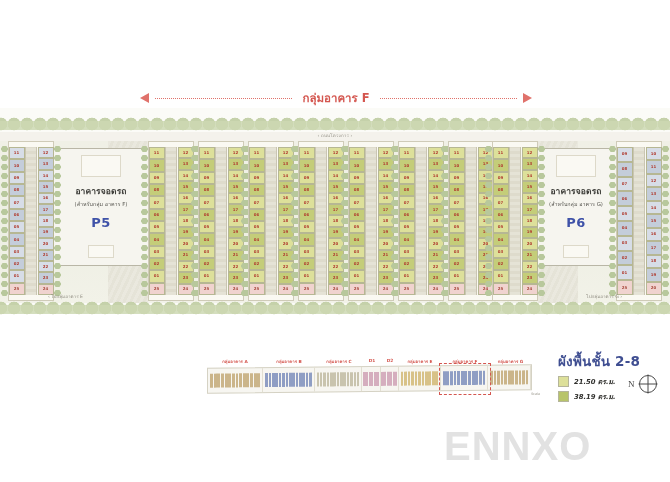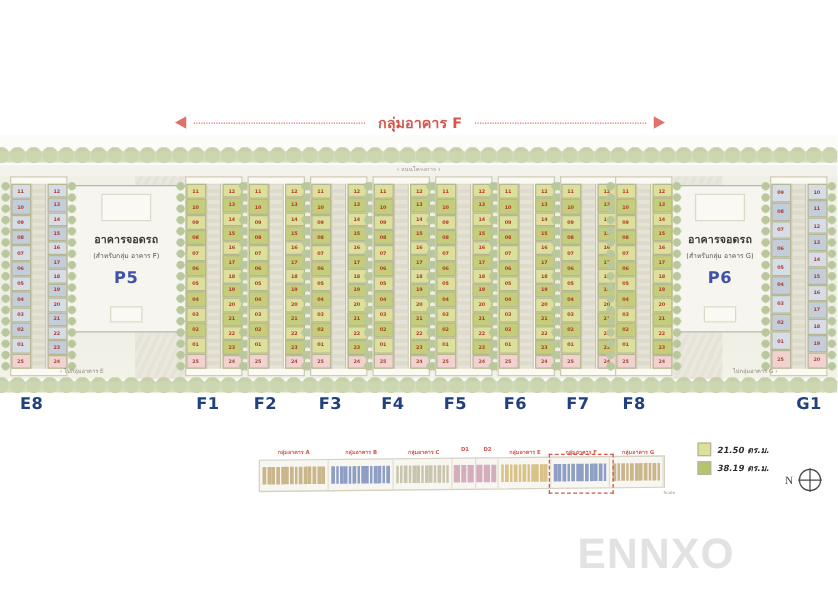--- a/index.html
+++ b/index.html
@@ -130,22 +130,22 @@
   .legend-title { font-size:13.5px; font-weight:700; color:#3f4e91; letter-spacing:.2px; }
   .legend-row { display:flex; align-items:center; gap:5px; margin-top:4px; }
   .sw { width:11px; height:11px; border:.5px solid #b5b59a; display:block; }
   .legend-text { font-size:6.8px; color:#2f2f2c; font-weight:700;font-style:italic; }
 
   .compass { position:absolute; left:628px; top:372px; width:40px; height:24px; display:flex; align-items:center; gap:2px; }
   .compass-n { font-size:9px; color:#444; font-family:"Liberation Serif", serif; }
 
   
   .watermark {
-    position:absolute; left:462px; top:424px;
-    font-size:34px; font-weight:700; color:#e2e2e2; letter-spacing:1px;
+    position:absolute; left:444px; top:424px;
+    font-size:40px; font-weight:700; color:#e2e2e2; letter-spacing:1px;
     font-family:"Liberation Sans", sans-serif; user-select:none;
   }
 </style>
 </head>
 <body>
 
 <div id="page">
 
   <div class="group-arrow">
     <span class="arrow-head left"></span>
@@ -529,32 +529,20 @@
           </div>
         </div>
       </div>
 
     <div class="hedge bottom"></div>
     <div class="hedge-band bottom"></div>
     <div class="road-side-label" style="left:48px;">‹ ไปกลุ่มอาคาร E</div>
     <div class="road-side-label" style="right:48px;">ไปกลุ่มอาคาร G ›</div>
   </div>
 
-  <div class="codes" id="codes-host">
-      <div class="code" style="left: 16px;">E8</div>
-      <div class="code" style="left: 157px;">F1</div>
-      <div class="code" style="left: 203px;">F2</div>
-      <div class="code" style="left: 255px;">F3</div>
-      <div class="code" style="left: 305px;">F4</div>
-      <div class="code" style="left: 355px;">F5</div>
-      <div class="code" style="left: 403px;">F6</div>
-      <div class="code" style="left: 453px;">F7</div>
-      <div class="code" style="left: 498px;">F8</div>
-      <div class="code" style="left: 637px;">G1</div>
-    </div>
 
   <div class="keymap">
     <div class="keymap-strip" id="keymap-host">
         <div class="km-seg" style="flex: 56 0 0px;">
           <div class="km-bars">
             <i style="background: rgb(203, 181, 138);"></i>
             <i style="background: rgb(203, 181, 138);"></i>
             <i style="background: rgb(203, 181, 138);"></i>
             <i style="background: rgb(203, 181, 138);"></i>
             <i style="background: rgb(203, 181, 138);"></i>
@@ -671,20 +659,21 @@
       <span class="km-label" style="left: 132px;">กลุ่มอาคาร C</span>
       <span class="km-label" style="left: 165px;">D1</span>
       <span class="km-label" style="left: 183px;">D2</span>
       <span class="km-label" style="left: 213px;">กลุ่มอาคาร E</span>
       <span class="km-label" style="left: 258px;">กลุ่มอาคาร F</span>
       <span class="km-label" style="left: 303.5px;">กลุ่มอาคาร G</span>
       <div class="km-highlight" style="left: 232px; width: 52px;"></div>
     </div>
 
   <div class="legend">
+    <div class="legend-title">ผังพื้นชั้น 2-8</div>
     <div class="legend-row">
       <span class="sw" id="sw0" style="background: rgb(221, 224, 154);"></span>
       <span class="legend-text">21.50 ตร.ม.</span>
     </div>
     <div class="legend-row">
       <span class="sw" id="sw1" style="background: rgb(184, 196, 106);"></span>
       <span class="legend-text">38.19 ตร.ม.</span>
     </div>
   </div>
 

